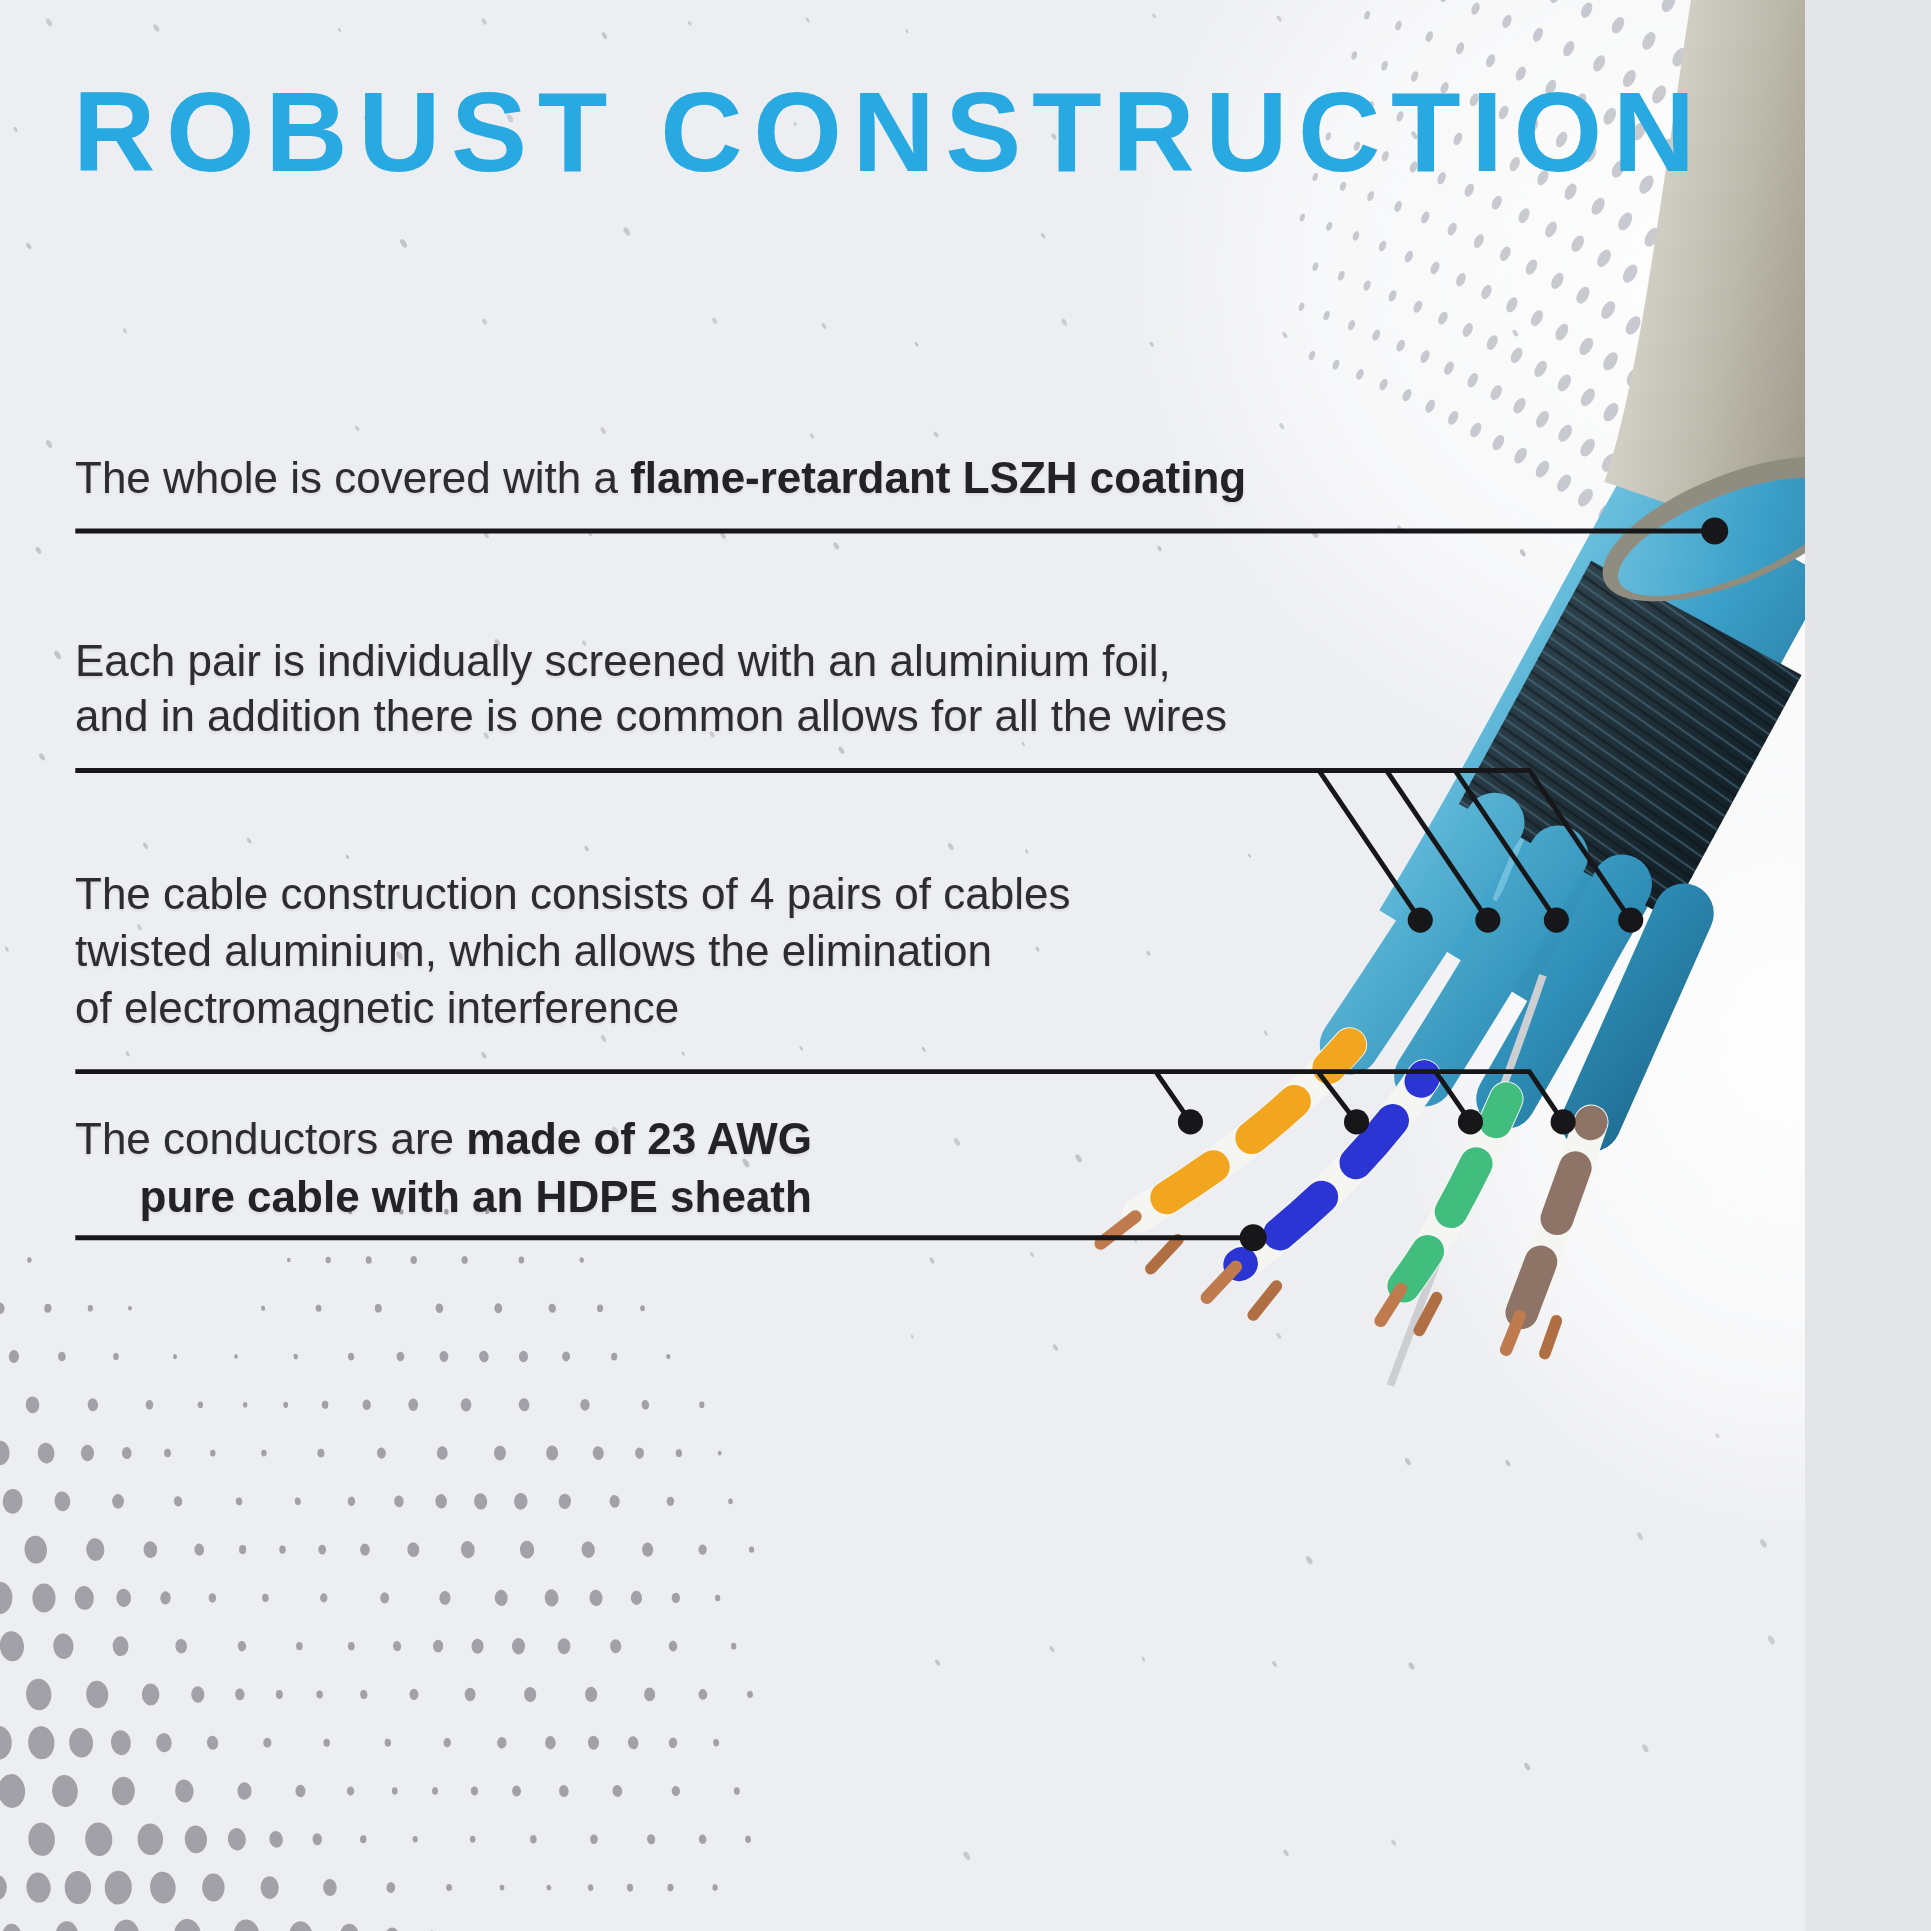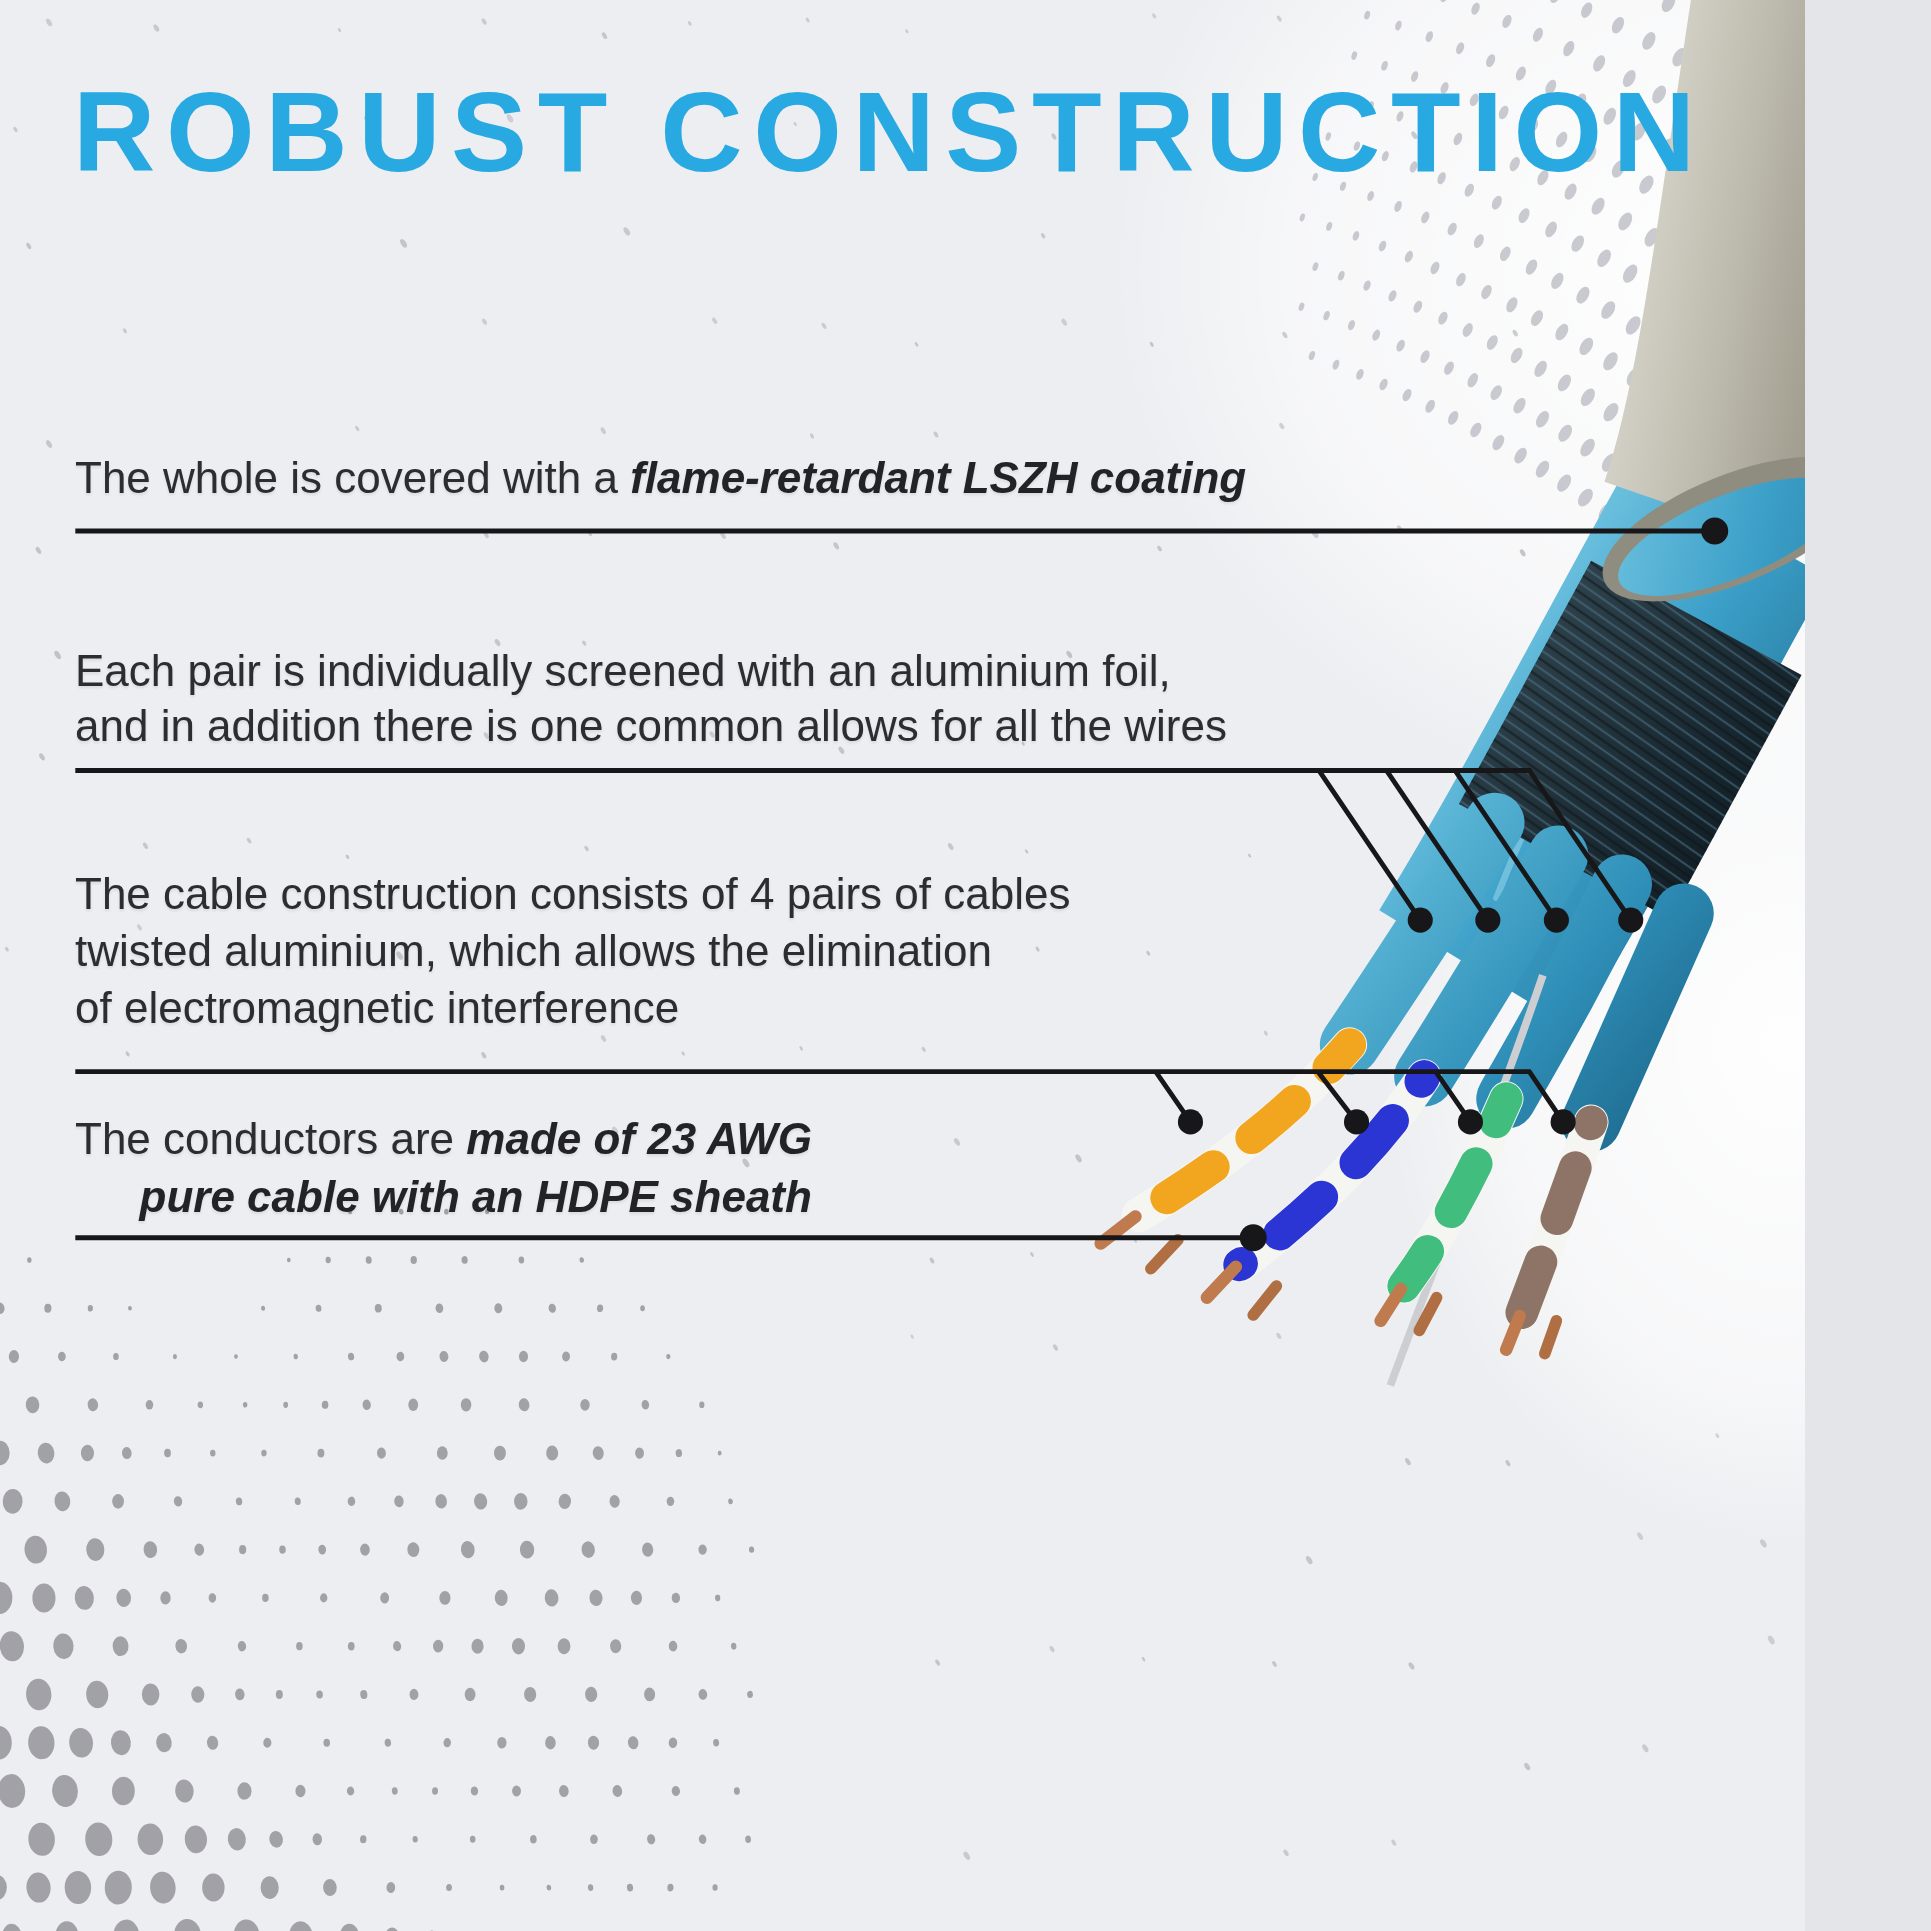--- a/index.html
+++ b/index.html
@@ -11,23 +11,23 @@
   .txt{position:absolute;z-index:5;}
   #title{
     left:73px;top:70px;
     font-size:114px;font-weight:700;color:#29a9e1;
     letter-spacing:10.6px;line-height:123px;white-space:nowrap;
   }
   .note{
     left:75px;font-size:44px;color:#2c2c31;white-space:nowrap;
     text-shadow:0 1.9px 2.9px rgba(40,40,50,0.10);
   }
-  .note b{font-weight:700;color:#232327;font-style:italic;}
+  .note b{font-weight:700;color:#232327;}
   #note1{top:451px;line-height:54px;}
-  #note2{top:633px;line-height:55px;margin-top:10px;}
+  #note2{top:633px;line-height:55px;}
   #note3{top:865px;line-height:57px;}
   #note4{top:1110px;line-height:58px;text-align:right;}
 </style>
 </head>
 <body>
 
 <div id="canvas">
 
   <svg id="bg" viewBox="0 0 2000 2000" xmlns="http://www.w3.org/2000/svg">
     <defs>

